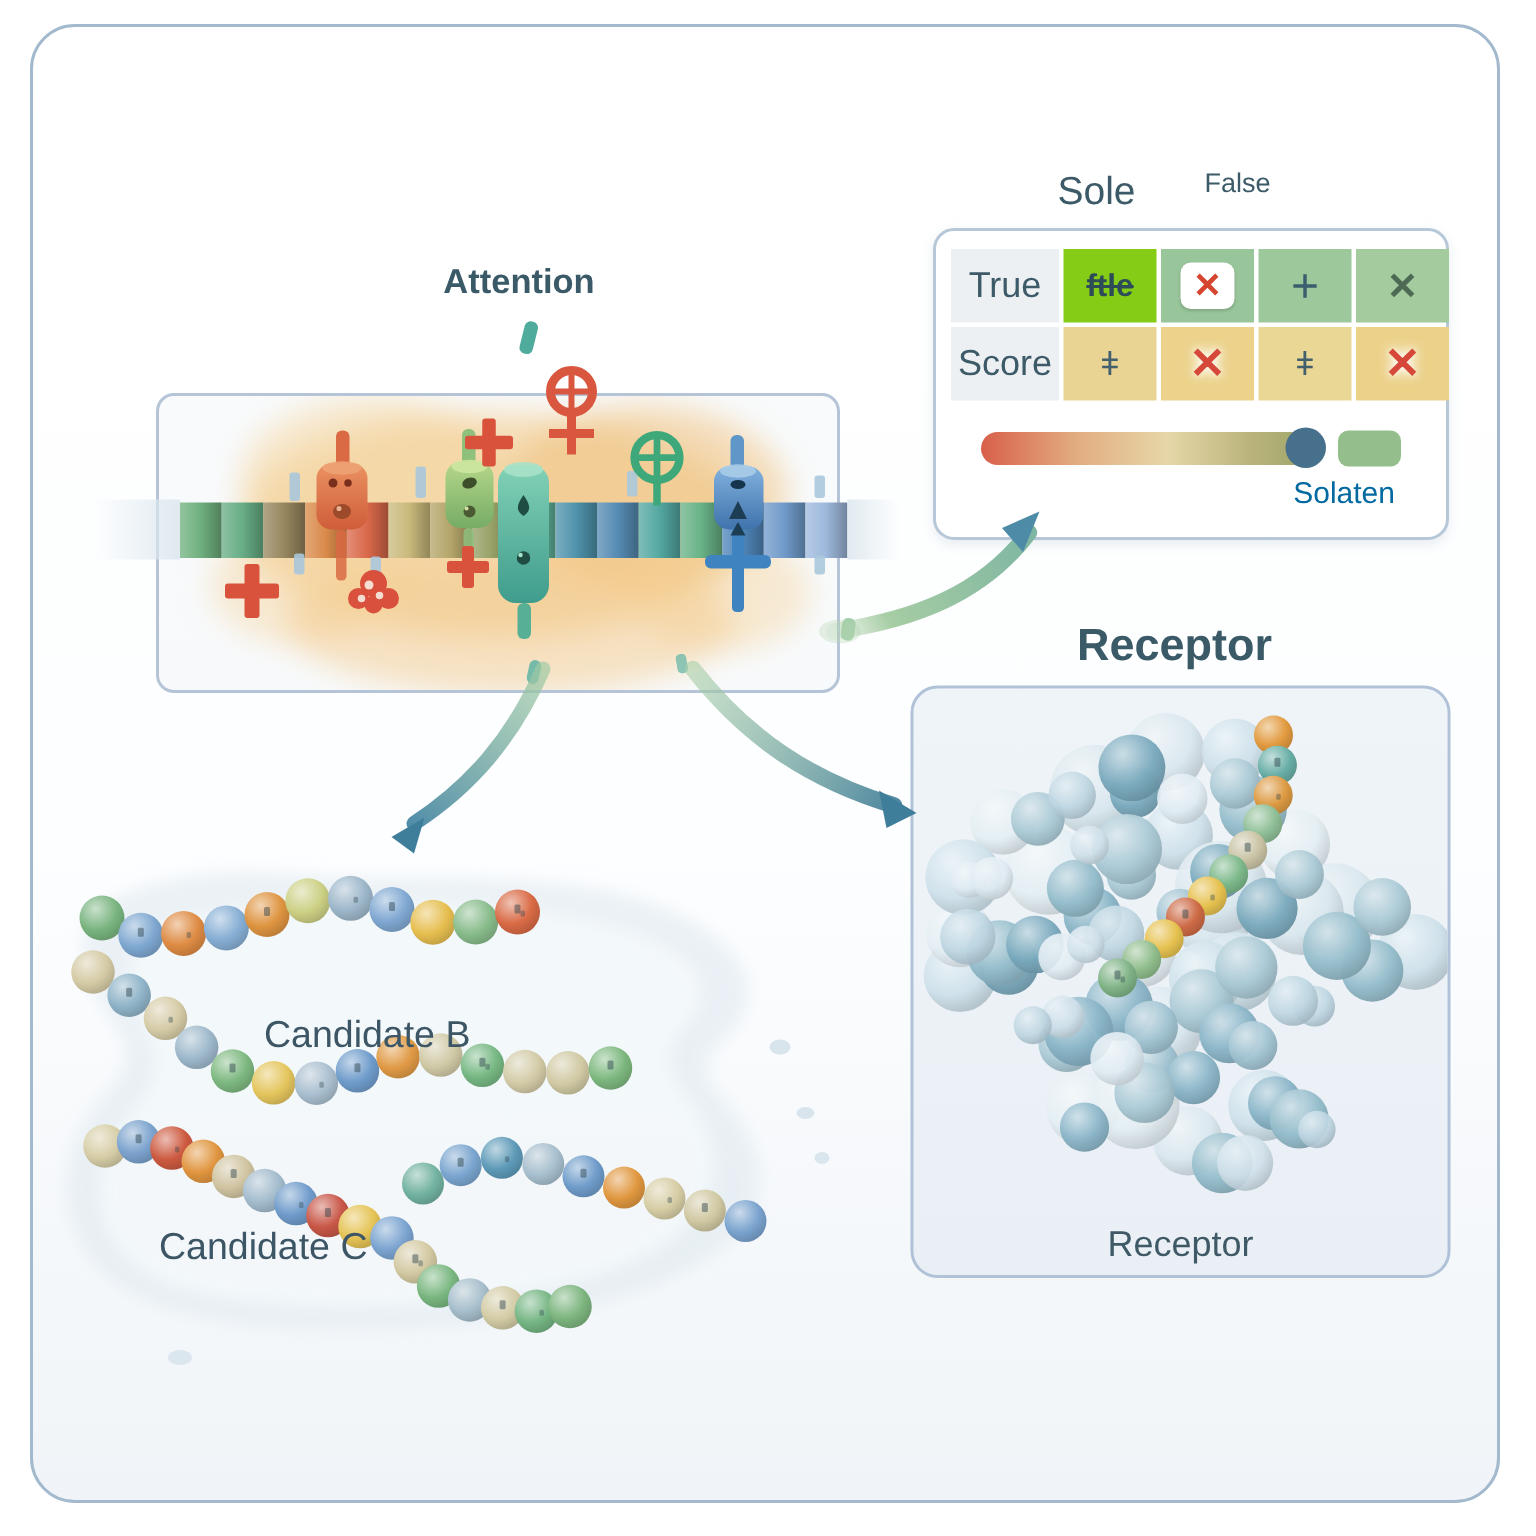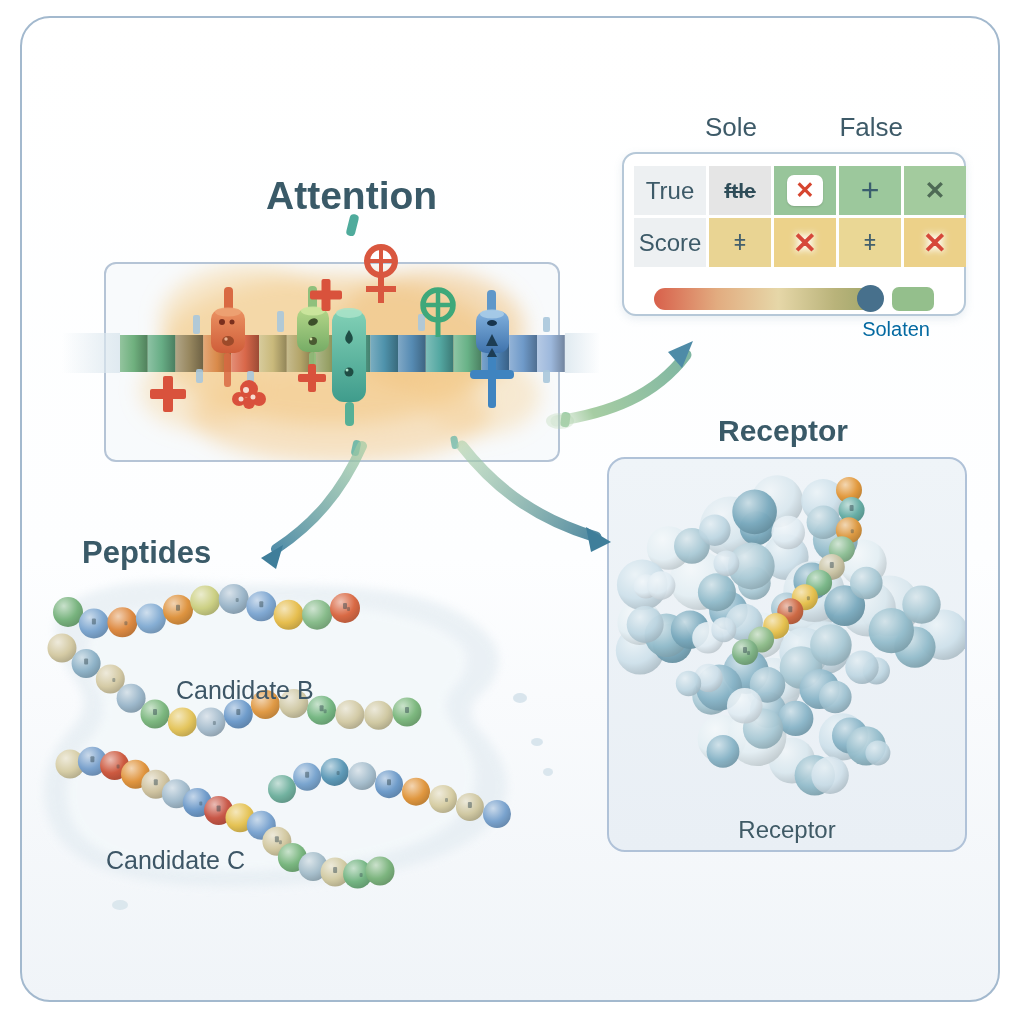--- a/index.html
+++ b/index.html
@@ -5,48 +5,48 @@
   html,body{margin:0;padding:0;background:#fff;}
   .stage{position:relative;width:1024px;height:1024px;background:#ffffff;overflow:hidden;
          font-family:"Liberation Sans",sans-serif;}
   .abs{position:absolute;}
   .frame{left:20px;top:16px;width:980px;height:986px;border:2px solid #a3b9ce;border-radius:30px;
          background:linear-gradient(180deg,#ffffff 0%,#fdfeff 55%,#f0f4f8 100%);box-sizing:border-box;}
   .attention-panel{left:104px;top:262px;width:456px;height:200px;border:2px solid #b5c4d6;border-radius:12px;
          background:rgba(243,246,250,.55);box-sizing:border-box;}
   .receptor-panel{left:607px;top:457px;width:360px;height:395px;border:2px solid #b0c2d8;border-radius:18px;
          background:linear-gradient(180deg,#eff4f8,#e9eff5);box-sizing:border-box;}
-  .score-panel{left:622px;top:152px;width:344px;height:164px;border:2px solid #b6c8d8;border-radius:14px;
+  .score-panel{left:622px;top:152px;width:344px;height:208px;border:2px solid #b6c8d8;border-radius:14px;
          background:#ffffff;box-shadow:0 3px 8px rgba(120,150,175,.16);box-sizing:border-box;}
   .score-grid{position:absolute;left:10px;top:12px;display:grid;
          grid-template-columns:72px 62px 62px 62px 62px;grid-auto-rows:49px;gap:3px;}
   .cell{display:flex;align-items:center;justify-content:center;font-size:24px;}
   .label-cell{background:#edf0f2;color:#3d5a68;}
-  .g1{background:#e5e5e5;} .g2{background:#98c59a;} .g3{background:#9cc89c;} .g4{background:#a3cb9e;}
+  .g1{background:#84cc16;} .g2{background:#98c59a;} .g3{background:#9cc89c;} .g4{background:#a3cb9e;}
   .y1{background:#e9d493;} .y2{background:#ecd28a;} .y3{background:#ead795;} .y4{background:#ecd189;}
   .glyph-strike{font-size:21px;font-weight:700;color:#2e4c58;text-decoration:line-through;}
   .glyph-xbox{background:#fff;border-radius:7px;width:36px;height:31px;display:flex;align-items:center;
          justify-content:center;color:#d6452f;font-size:23px;font-weight:700;box-shadow:0 1px 2px rgba(0,0,0,.15);}
   .glyph-plus{font-size:32px;color:#3a5e6e;font-weight:500;}
   .glyph-darkx{font-size:25px;font-weight:700;color:#4e6a55;}
   .glyph-dagger{font-size:22px;color:#44606d;}
   .glyph-redx{font-size:29px;font-weight:700;color:#d6483a;text-shadow:0 0 6px #fff,0 0 10px #fff;}
   .colorbar{position:absolute;left:30px;top:134px;width:226px;height:22px;border-radius:11px;
          background:linear-gradient(90deg,var(--g0),var(--g1) 28%,var(--g2) 55%,var(--g3) 80%,var(--g4) 100%);}
   .colorbar-knob{position:absolute;left:233px;top:131px;width:27px;height:27px;border-radius:50%;background:var(--knob);}
   .color-swatch{position:absolute;left:268px;top:133px;width:42px;height:24px;border-radius:7px;background:var(--swatch);}
   .legend-label{position:absolute;right:34px;top:164px;font-size:20px;color:#0369a1;}
   .txt{color:#3a5a68;}
-  .attention-title{left:266px;top:174px;width:160px;text-align:center;font-size:39px;font-weight:700;}
+  .attention-title{left:266px;top:174px;width:160px;text-align:center;font-size:23px;font-weight:700;}
   .score-header-1{left:681px;top:112px;width:100px;text-align:center;font-size:26px;font-weight:500;color:#3d5a68;}
-  .score-header-2{left:803px;top:112px;width:100px;text-align:right;font-size:26px;font-weight:500;color:#3d5a68;}
+  .score-header-2{left:803px;top:112px;width:100px;text-align:left;font-size:18px;font-weight:500;color:#3d5a68;}
   .receptor-title{left:703px;top:414px;width:160px;text-align:center;font-size:30px;font-weight:700;}
   .peptides-title{left:82px;top:535px;font-size:31px;font-weight:700;}
   .candidate-b{left:176px;top:644px;font-size:25px;color:#3d5666;margin-top:32px;}
-  .candidate-c{left:106px;top:846px;font-size:25px;color:#3d5666;}
+  .candidate-c{left:106px;top:817px;font-size:25px;color:#3d5666;}
   .receptor-caption{left:687px;top:816px;width:200px;text-align:center;font-size:24px;color:#3f5a66;}
   svg.art{position:absolute;left:0;top:0;pointer-events:none;}
   .textlayer{z-index:5;}
 </style>
 </head>
 <body>
 
 <div class="stage">
 
   <div class="abs frame"></div>
@@ -917,18 +917,17 @@
           <rect x="747.0" y="651.0" width="3" height="4" rx="1" fill="rgba(40,62,72,0.35)"></rect>
         </g>
     </g>
   </svg>
 
   <div class="abs textlayer" style="left:0;top:0;width:1024px;height:1024px;pointer-events:none;">
     <div class="abs txt attention-title">Attention</div>
     <div class="abs score-header-1">Sole</div>
     <div class="abs score-header-2">False</div>
     <div class="abs txt receptor-title">Receptor</div>
-    <div class="abs txt peptides-title">Peptides</div>
     <div class="abs candidate-b">Candidate B</div>
     <div class="abs candidate-c">Candidate C</div>
     <div class="abs receptor-caption">Receptor</div>
   </div>
 </div>
 
 </body></html>

